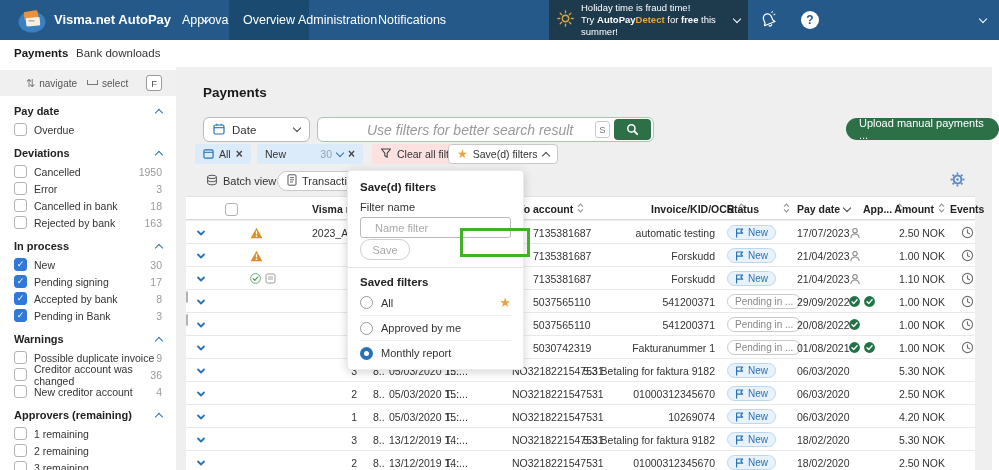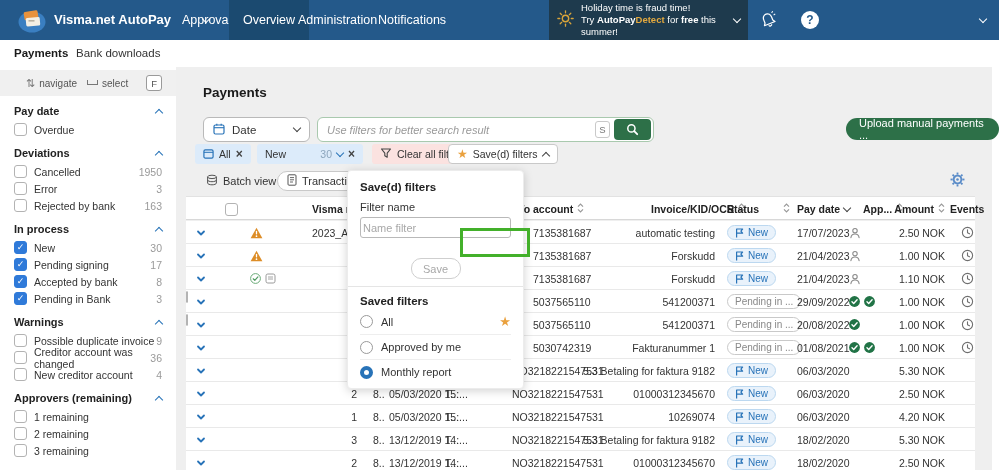--- a/index.html
+++ b/index.html
@@ -43,21 +43,21 @@
   .cb.checked { background:#2f7ad9; border-color:#2f7ad9; }
 
   
   .main-bg { position:absolute; left:176px; top:67px; width:816px; height:403px; background:#efefef; }
   .right-strip { position:absolute; left:992px; top:40px; width:7px; height:430px; background:#fff; }
   .page-title { position:absolute; left:203px; top:85px; font-size:13.5px; font-weight:bold; color:#1a1a1a; }
 
   .date-btn { position:absolute; left:203px; top:117px; width:107px; height:25px; background:#fff; border:1px solid #b9b9b9; border-radius:6px; display:flex; align-items:center; gap:7px; padding:0 9px; font-size:11.5px; color:#333; }
   .date-btn .chev { margin-left:auto; color:#444; }
   .searchbox { position:absolute; left:317px; top:117px; width:337px; height:25px; background:#fff; border:1px solid #a9c9ae; border-radius:6px; display:flex; align-items:center; padding:0 2px 0 9px; }
-  .searchbox input { flex:1; border:none; outline:none; font-size:11px; font-style:italic; color:#555; font-family:"Liberation Sans",sans-serif; background:transparent; }
+  .searchbox input { flex:1; border:none; outline:none; font-size:14px; font-style:italic; color:#555; font-family:"Liberation Sans",sans-serif; background:transparent;margin-left:40px; }
   .searchbox input::placeholder { color:#999; font-style:italic; }
   .s-key { width:15px; height:17px; border:1px solid #c9c9c9; border-radius:3px; font-size:9.5px; color:#777; display:flex; align-items:center; justify-content:center; margin-right:4px; background:#fff; }
   .search-btn { width:37px; height:21px; background:#2d7048; border-radius:4px; display:flex; align-items:center; justify-content:center; cursor:pointer; }
   .upload-btn { position:absolute; left:846px; top:118px; height:22px; padding:0 13px; background:#2d7048; color:#fff; font-size:11px; border-radius:11px; display:flex; align-items:center; cursor:pointer; }
 
   .chip { position:absolute; top:144px; display:inline-flex; align-items:center; gap:5px; height:20px; border-radius:3px; font-size:10.5px; color:#333; padding:0 8px; cursor:pointer; }
   .chip .x { font-size:12px; color:#444; font-weight:bold; line-height:1; }
   .chip-all { left:195px; background:#dcebfa; }
   .chip-new { left:257px; width:106px; background:#dcebfa; }
   .chip-new .cnt { margin-left:auto; color:#8da6bd; }
@@ -96,23 +96,23 @@
   .c-amt { right:30px; }
   .c-ev { left:775px; cursor:pointer; }
   .pill { height:15px; border-radius:8px; padding:0 7px; font-size:10px; display:inline-flex; align-items:center; gap:4px; }
   .pill.new { background:#e9f2fb; border:1px solid #bcd8f0; color:#2873b8; }
   .pill.pending { background:#fff; border:1px solid #c9c9c9; color:#888; }
 
   
   .popup { position:absolute; left:347px; top:170px; width:177px; background:#fff; border:1px solid #ececec; border-radius:4px; box-shadow:0 2px 10px rgba(0,0,0,.18); z-index:50; padding:10px 12px 4px 12px; }
   .popup-title { font-size:11.5px; font-weight:bold; color:#222; margin-bottom:8px; }
   .popup-label { font-size:11px; color:#333; margin-bottom:4px; }
-  .popup input { width:100%; height:21px; border:1px solid #b9b9b9; border-radius:3px; padding:0 2px; font-size:11px; color:#333; font-family:"Liberation Sans",sans-serif; outline:none; }
+  .popup input { width:100%; height:21px; border:1px solid #b9b9b9; border-radius:3px; padding:0 14px; font-size:11px; color:#333; font-family:"Liberation Sans",sans-serif; outline:none; }
   .popup input::placeholder { color:#a8a8a8; }
-  .save-row { text-align:center; margin:20px 0 7px 0; }
+  .save-row { text-align:left; margin:1px 0 7px 0; }
   .save-btn { display:inline-flex; align-items:center; justify-content:center; width:50px; height:21px; border:1px solid #cfcfcf; border-radius:10px; background:#fff; color:#a8a8a8; font-size:11px; cursor:pointer; }
   .popup-divider { border-top:1px solid #e5e5e5; margin:0 -12px; }
   .saved-label { font-size:11.5px; font-weight:bold; color:#222; margin:8px 0 2px 0; }
   .opt { display:flex; align-items:center; height:25px; font-size:11px; color:#333; border-top:1px solid #eee; }
   .opt:first-of-type { border-top:none; }
   .opt .lbl { margin-left:8px; }
   .radio { width:13px; height:13px; border:1px solid #9a9a9a; border-radius:50%; background:#fff; flex:none; }
   .radio.sel { border:4px solid #2873b8; }
   .opt .star { margin-left:auto; color:#eaa13e; font-size:13px; }
   .annotation { position:absolute; left:460px; top:228px; width:70px; height:29px; border:3px solid #43b02a; z-index:70; pointer-events:none; }
@@ -214,20 +214,25 @@
           </div>
           <div class="s-item">
             <span class="cb"></span>
             <span class="lbl">Cancelled</span>
             <span class="s-count">1950</span>
           </div>
           <div class="s-item">
             <span class="cb"></span>
             <span class="lbl">Error</span>
             <span class="s-count">3</span>
+          </div>
+          <div class="s-item">
+            <span class="cb"></span>
+            <span class="lbl">Cancelled in bank</span>
+            <span class="s-count">18</span>
           </div>
           <div class="s-item">
             <span class="cb"></span>
             <span class="lbl">Rejected by bank</span>
             <span class="s-count">163</span>
           </div>
         </div>
         <div class="s-sec">
           <div class="s-title">
             <span>In process</span>

